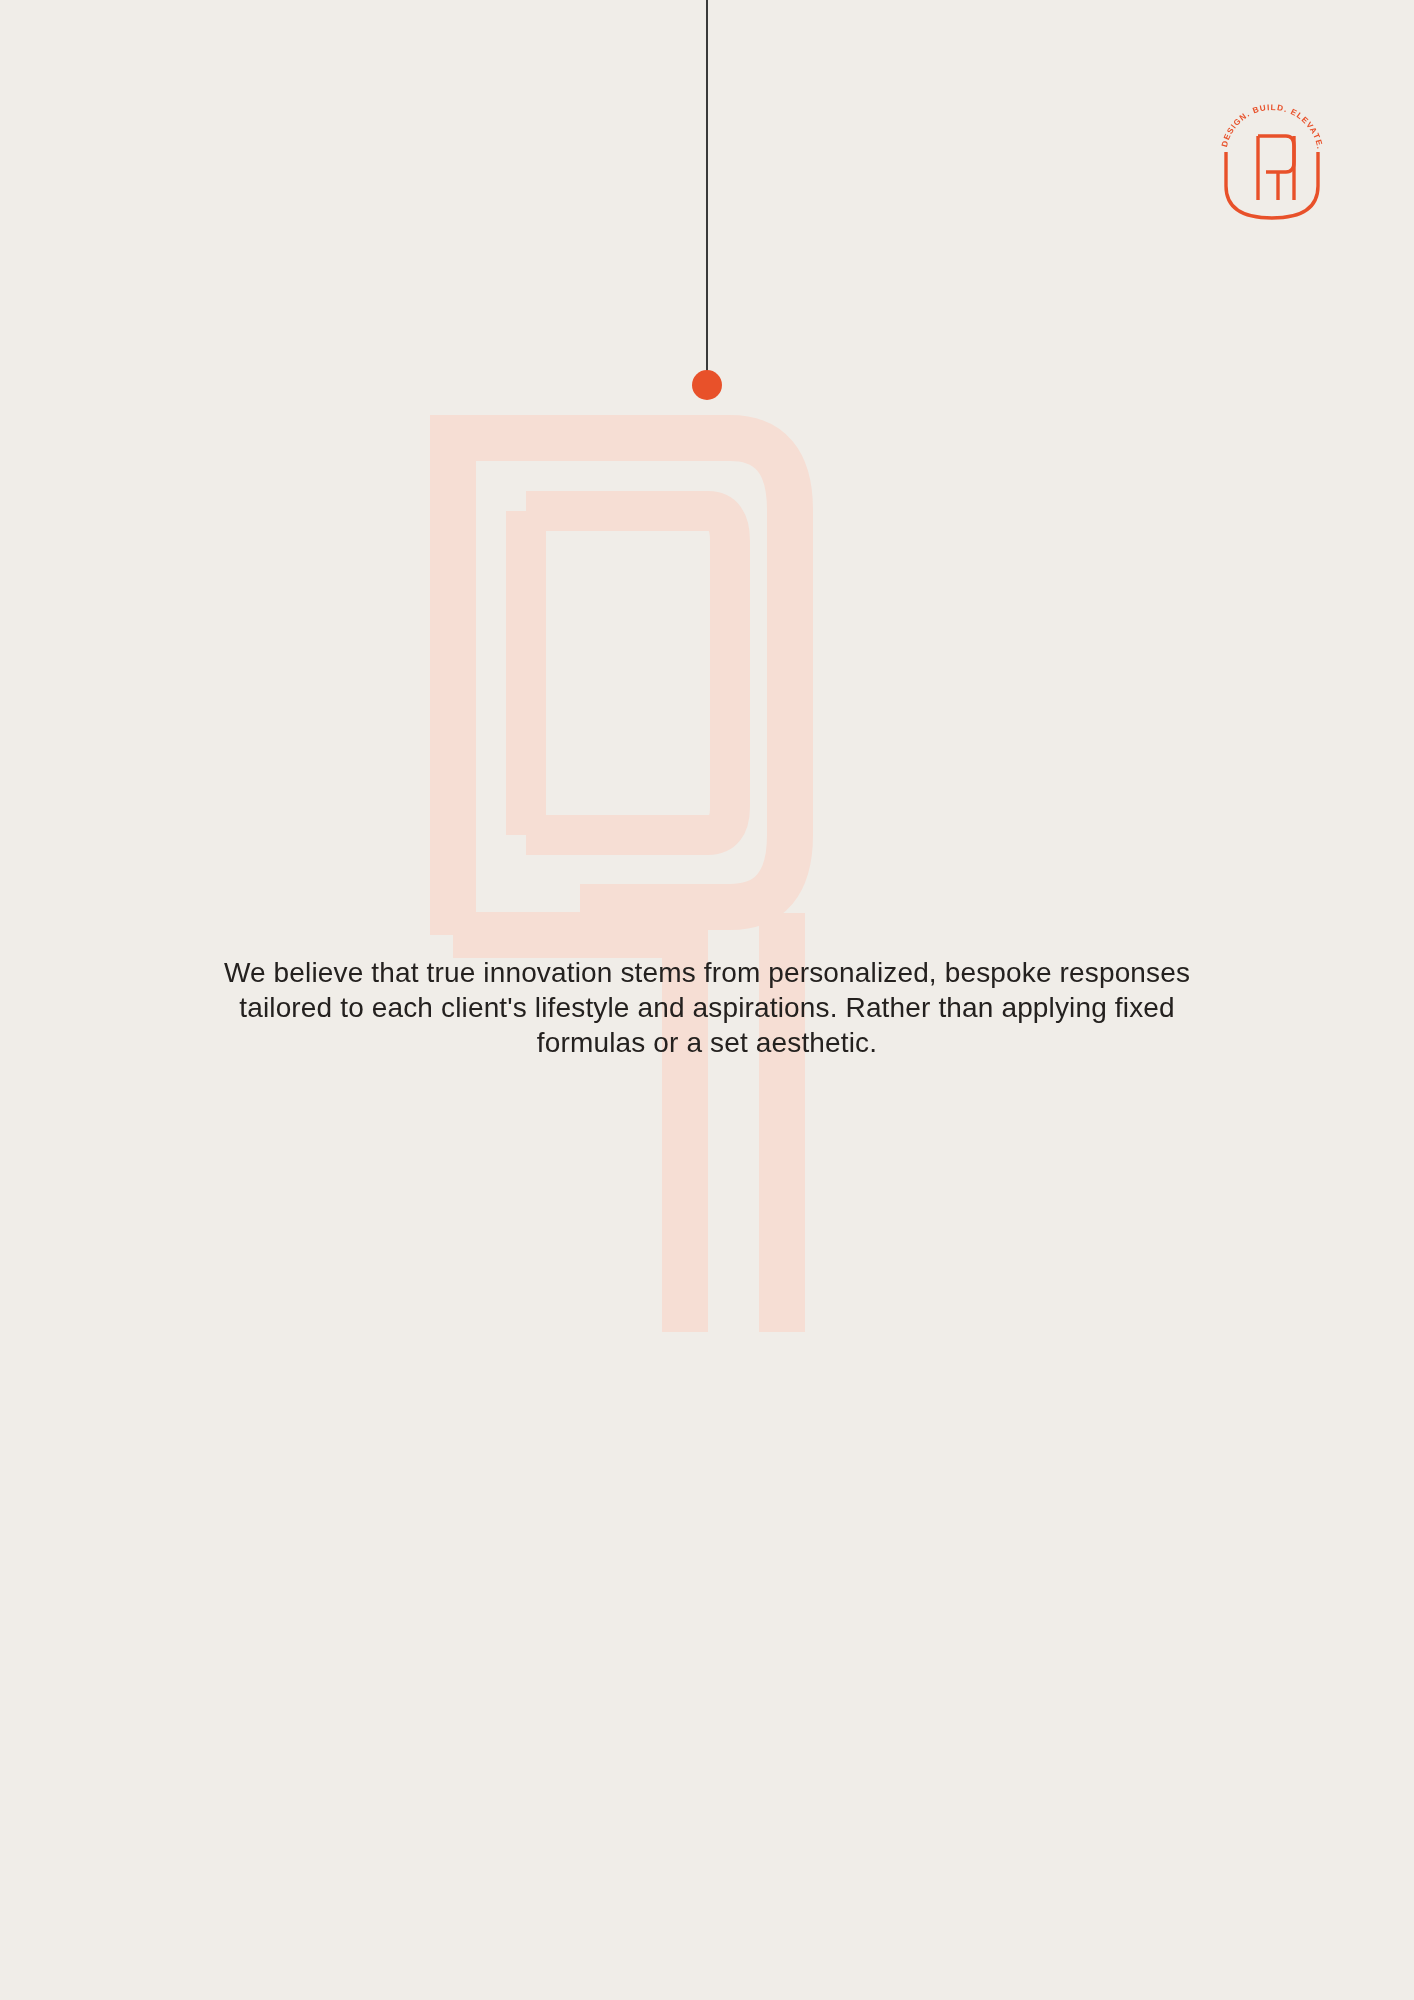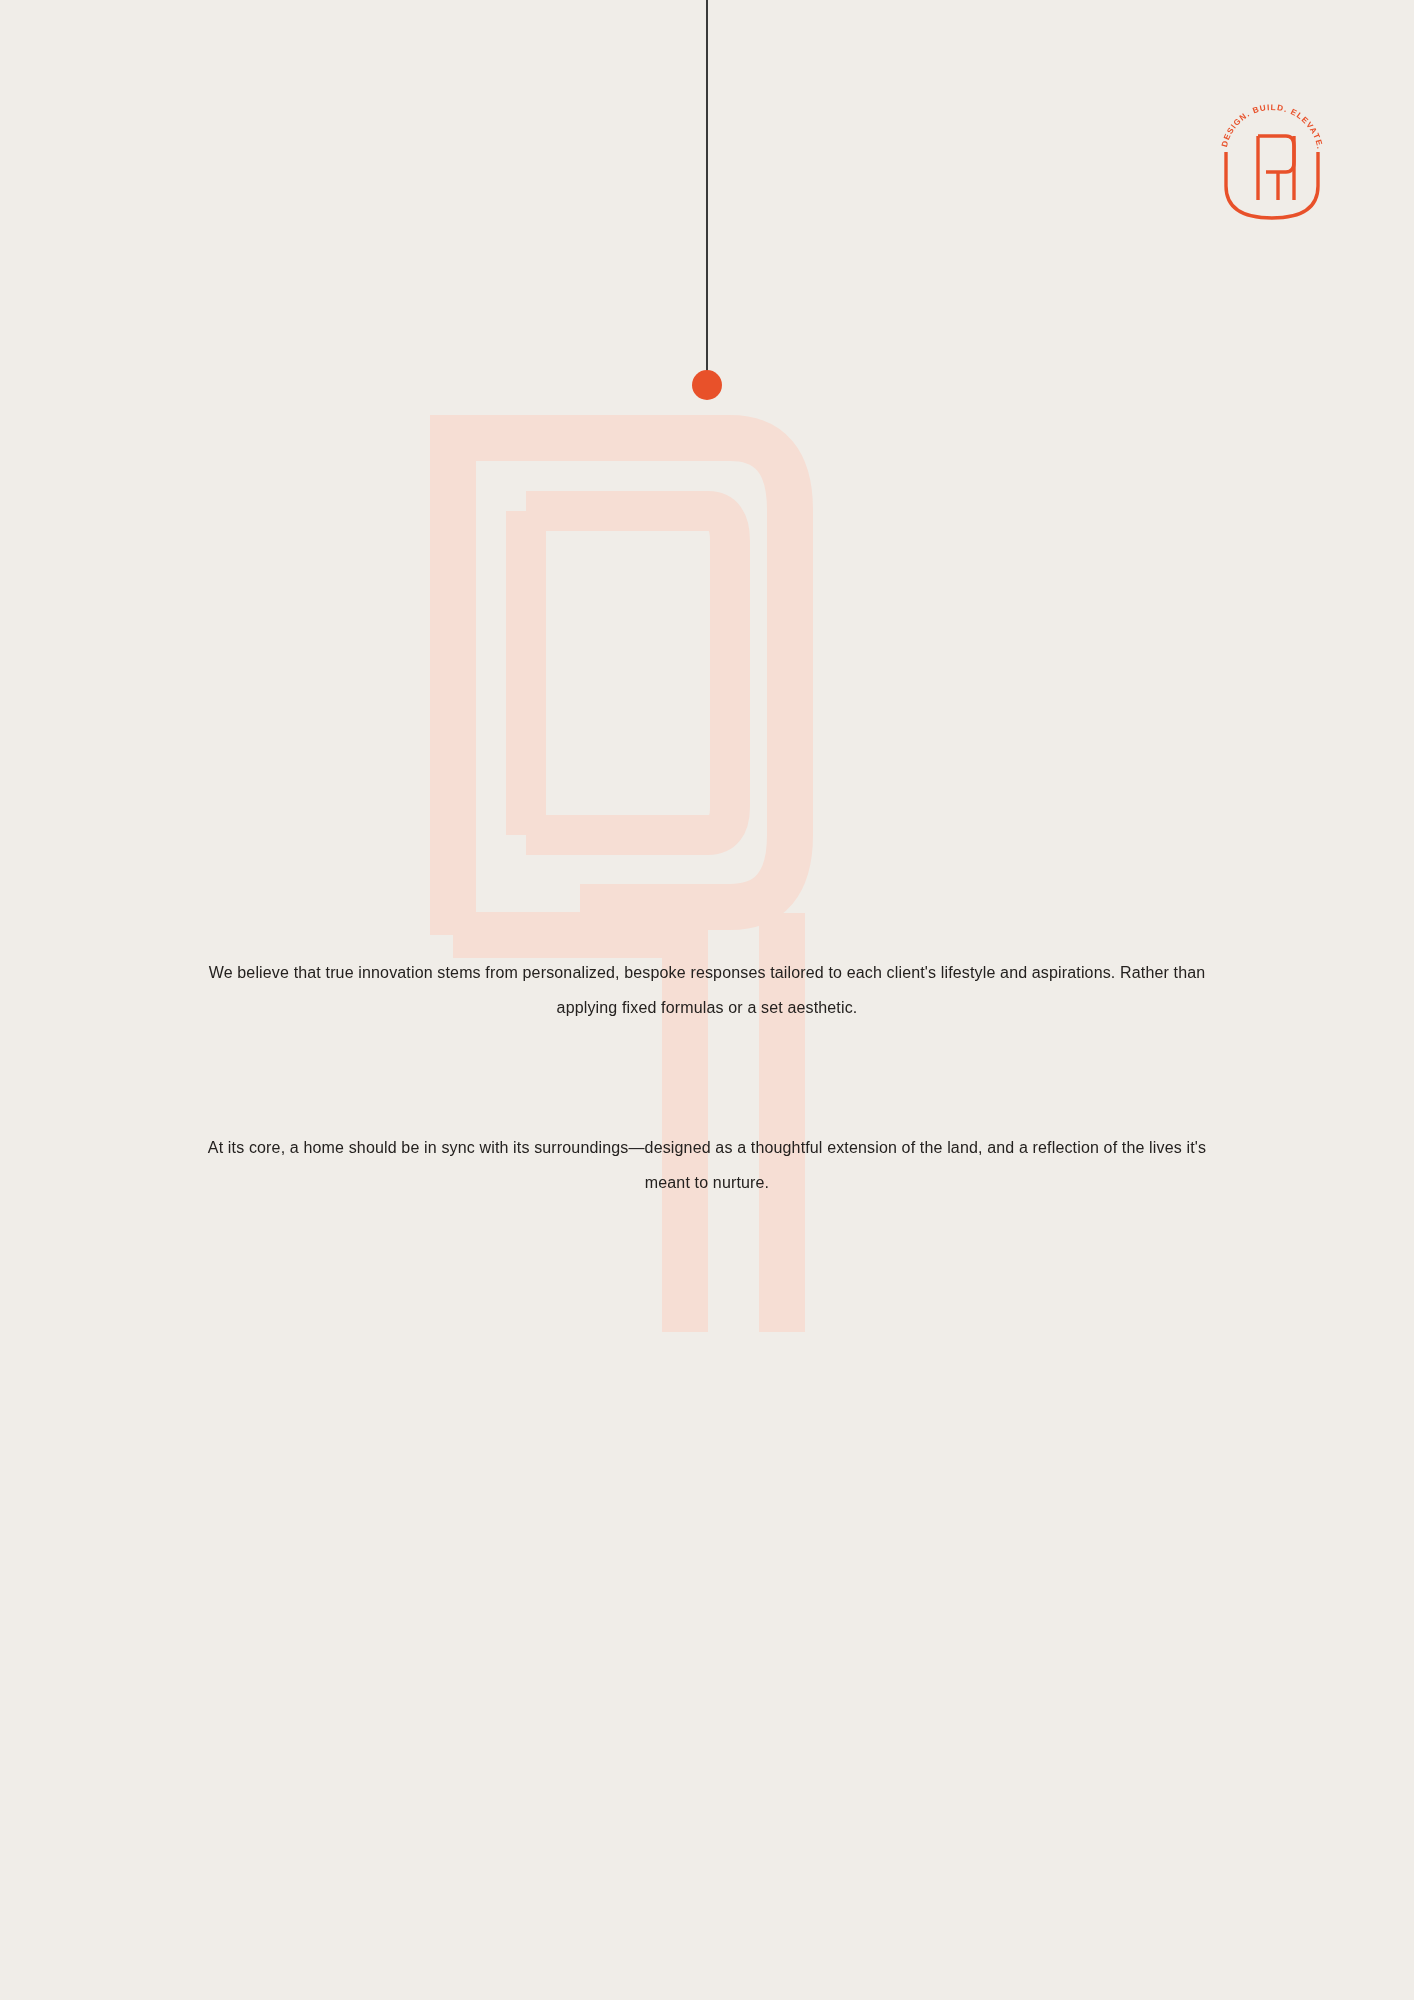--- a/index.html
+++ b/index.html
@@ -54,21 +54,21 @@
   }
 
   
   .copy {
     position: absolute;
     left: 0;
     top: 955px;
     width: 1414px;
     text-align: center;
     color: #24211f;
-    font-size: 16px;
+    font-size: 28px;
     line-height: 35px;
     letter-spacing: 0.15px;
   }
   .copy p {
     margin: 0 auto;
     padding: 0;
     width: 1000px;
   }
   .copy .gap {
     height: 35px;
@@ -120,14 +120,13 @@
       <textPath href="#tagarc" startOffset="6%">DESIGN. BUILD. ELEVATE.</textPath>
     </text>
   </svg>
 </div>
 
 <div class="copy">
   <p>We believe that true innovation stems from personalized, bespoke responses tailored to each client's lifestyle and aspirations. Rather than applying fixed formulas or a set aesthetic.</p>
   <div class="gap"></div>
   <div class="gap"></div>
   <div class="gap"></div>
-  <p>At its core, a home should be in sync with its surroundings—designed as a thoughtful extension of the land, and a reflection of the lives it's meant to nurture.</p>
 </div>
 
 </body></html>

